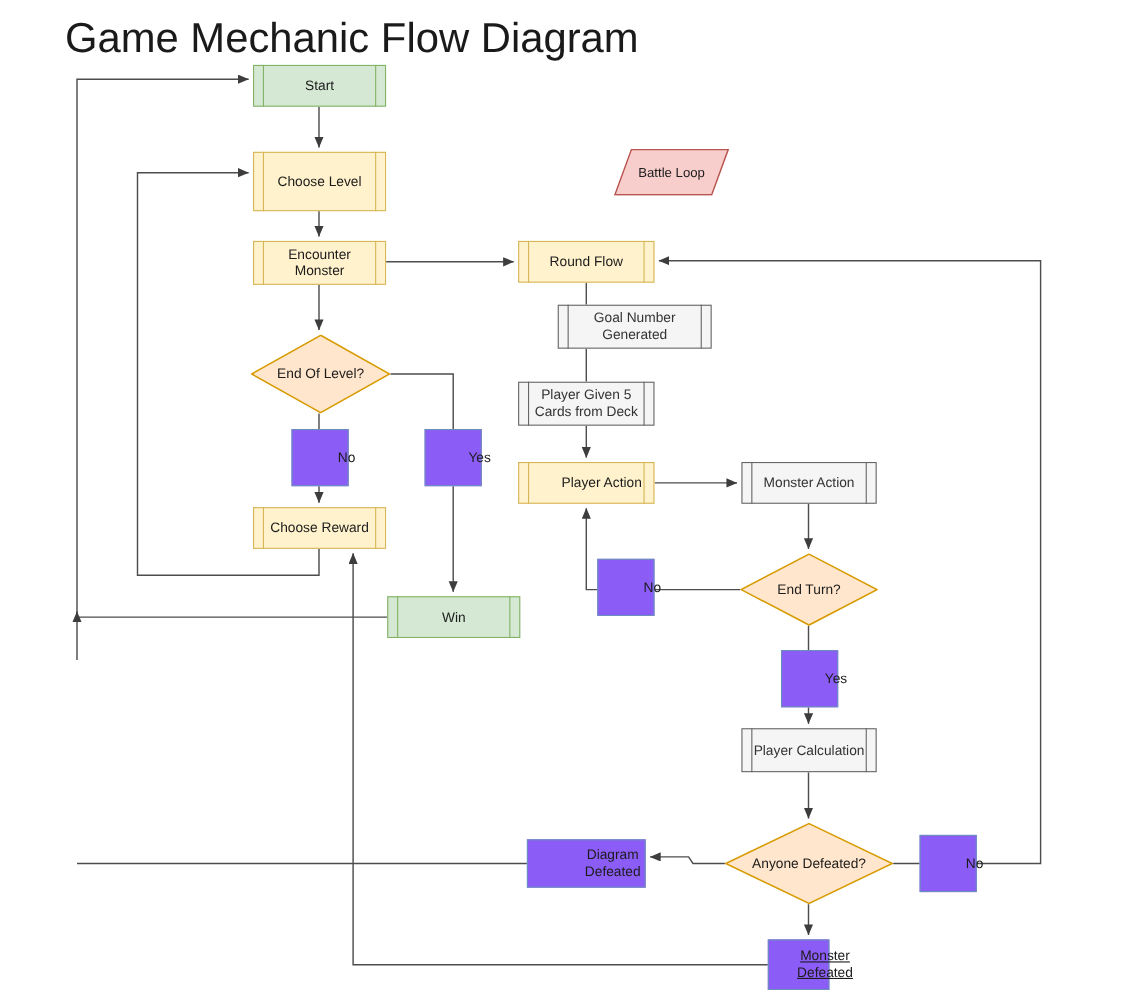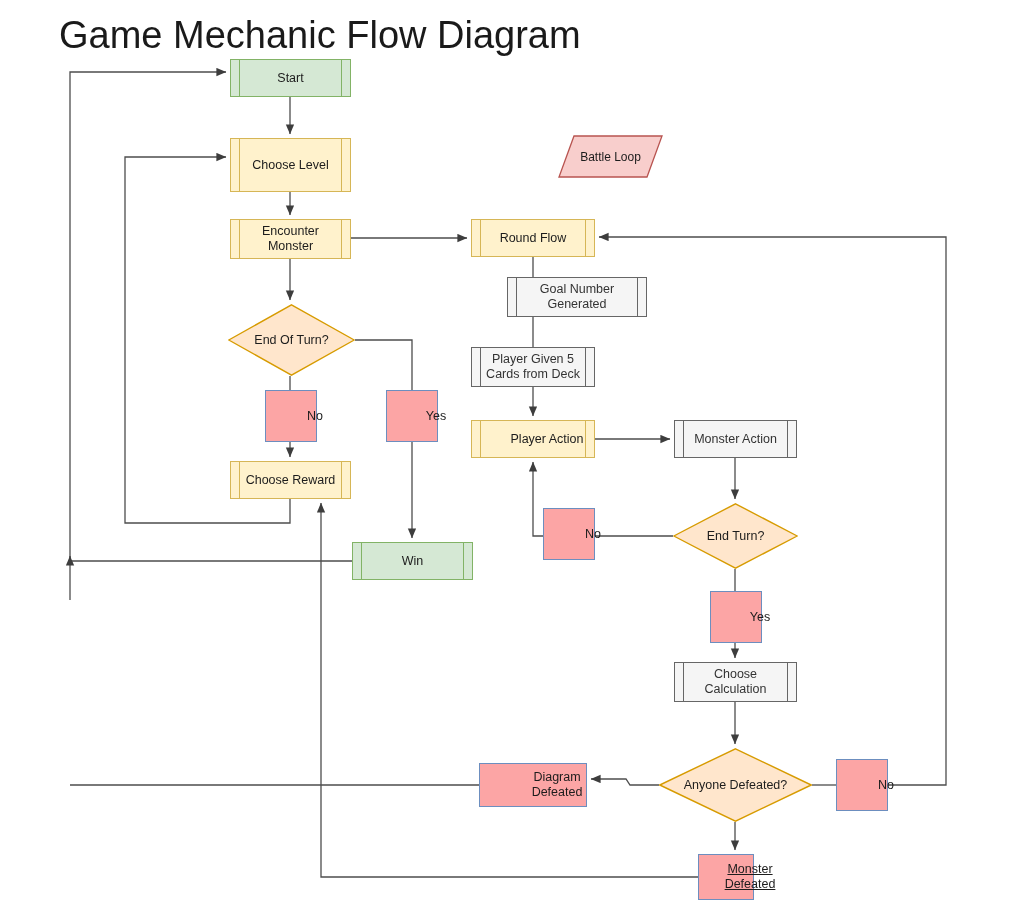--- a/index.html
+++ b/index.html
@@ -60,21 +60,21 @@
   }
   .pdp::before { left: 8px; }
   .pdp::after  { right: 8px; }
 
   .green { background: #d5e8d4; border-color: #82b366; }
   .green.pdp::before, .green.pdp::after { border-left: 1px solid #82b366; }
   .yellow { background: #fff2cc; border-color: #d6b656; }
   .yellow.pdp::before, .yellow.pdp::after { border-left: 1px solid #d6b656; }
   .gray { background: #f5f5f5; border-color: #666666; color: #333; }
   .gray.pdp::before, .gray.pdp::after { border-left: 1px solid #666666; }
-  .blue { background: #fca5a5; border-color: #6c8ebf; padding-left: 48px; }
+  .blue { background: #8b5cf6; border-color: #6c8ebf; padding-left: 48px; }
 
   .diamond {
     position: absolute;
     display: flex;
     align-items: center;
     justify-content: center;
     font-size: 12.5px;
     color: #1c1c1c;
     text-align: center;
   }
@@ -175,21 +175,21 @@
   </div>
 
   <div class="node pdp yellow" style="left:230px;top:219px;width:121px;height:40px;">
     <span class="lbl">Encounter Monster</span>
   </div>
 
   <div class="diamond" style="left:228px;top:304px;width:127px;height:72px;">
     <svg class="dshape" viewBox="0 0 127 72" preserveAspectRatio="none">
       <polygon points="63.5,0.8 126.2,36 63.5,71.2 0.8,36" fill="#ffe6cc" stroke="#d79b00" stroke-width="1.4"></polygon>
     </svg>
-    <span class="lbl">End Of Turn?</span>
+    <span class="lbl">End Of Level?</span>
   </div>
 
   <div class="node blue" style="left:265px;top:390px;width:52px;height:52px;">
     <span class="lbl">No</span>
   </div>
 
   <div class="node blue" style="left:386px;top:390px;width:52px;height:52px;">
     <span class="lbl">Yes</span>
   </div>
 
@@ -237,21 +237,21 @@
 
   <div class="node blue" style="left:543px;top:508px;width:52px;height:52px;">
     <span class="lbl">No</span>
   </div>
 
   <div class="node blue" style="left:710px;top:591px;width:52px;height:52px;">
     <span class="lbl">Yes</span>
   </div>
 
   <div class="node pdp gray" style="left:674px;top:662px;width:123px;height:40px;">
-    <span class="lbl">Choose Calculation</span>
+    <span class="lbl">Player Calculation</span>
   </div>
 
   <div class="diamond" style="left:659px;top:748px;width:153px;height:74px;">
     <svg class="dshape" viewBox="0 0 153 74" preserveAspectRatio="none">
       <polygon points="76.5,0.8 152.2,37 76.5,73.2 0.8,37" fill="#ffe6cc" stroke="#d79b00" stroke-width="1.4"></polygon>
     </svg>
     <span class="lbl">Anyone Defeated?</span>
   </div>
 
   <div class="node blue" style="left:836px;top:759px;width:52px;height:52px;">

